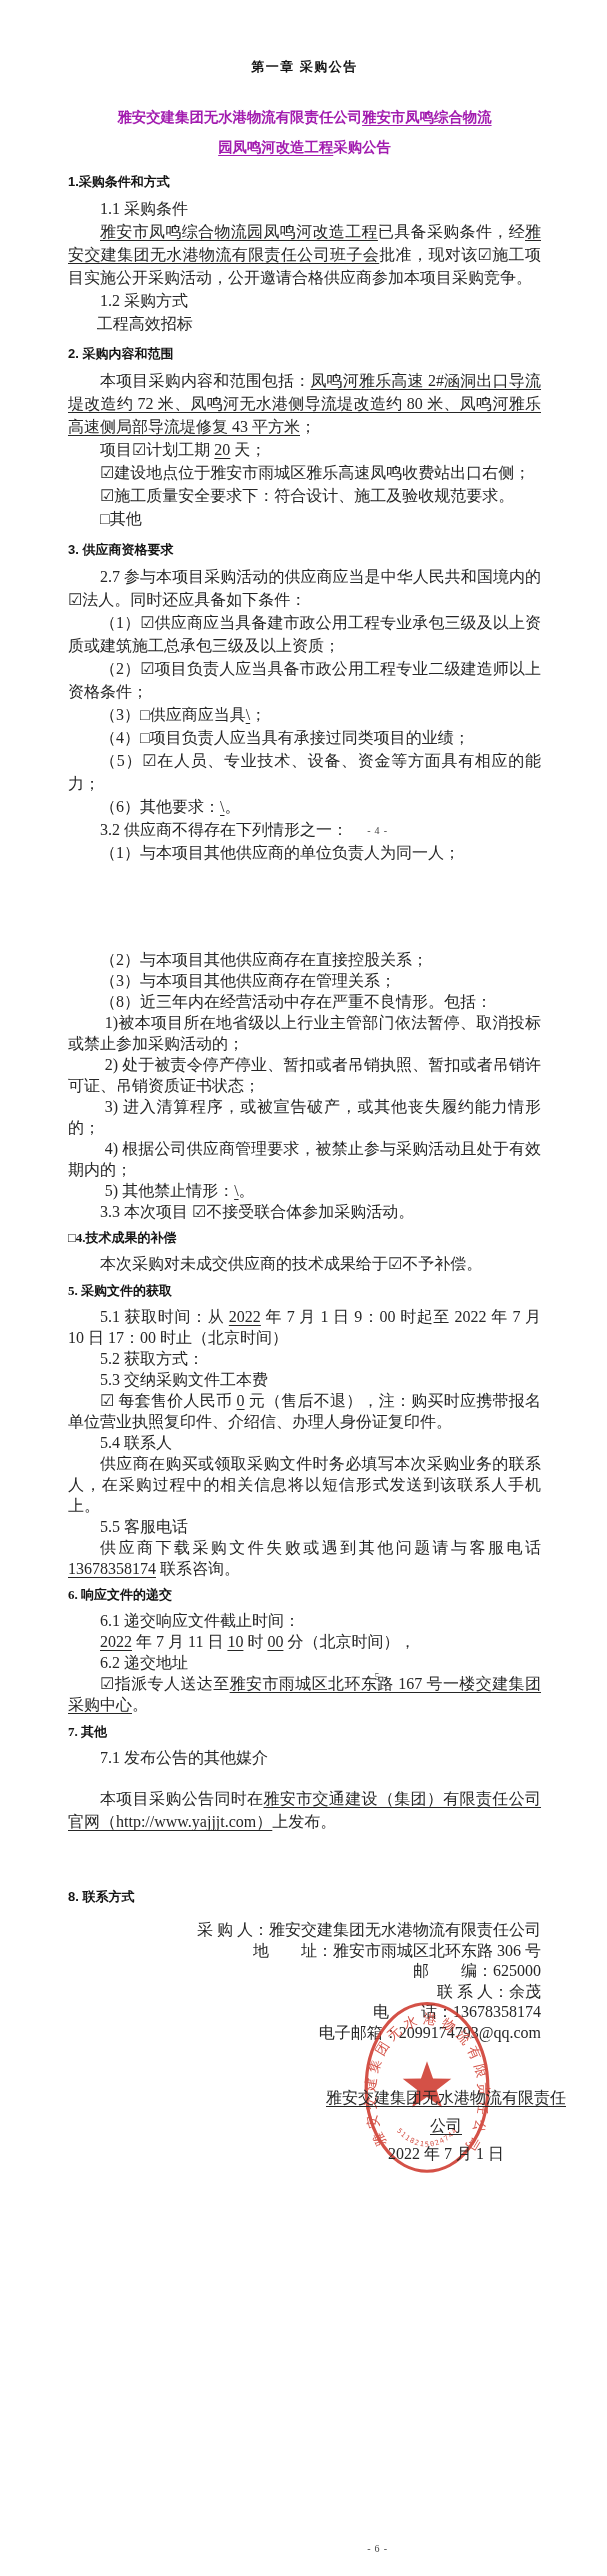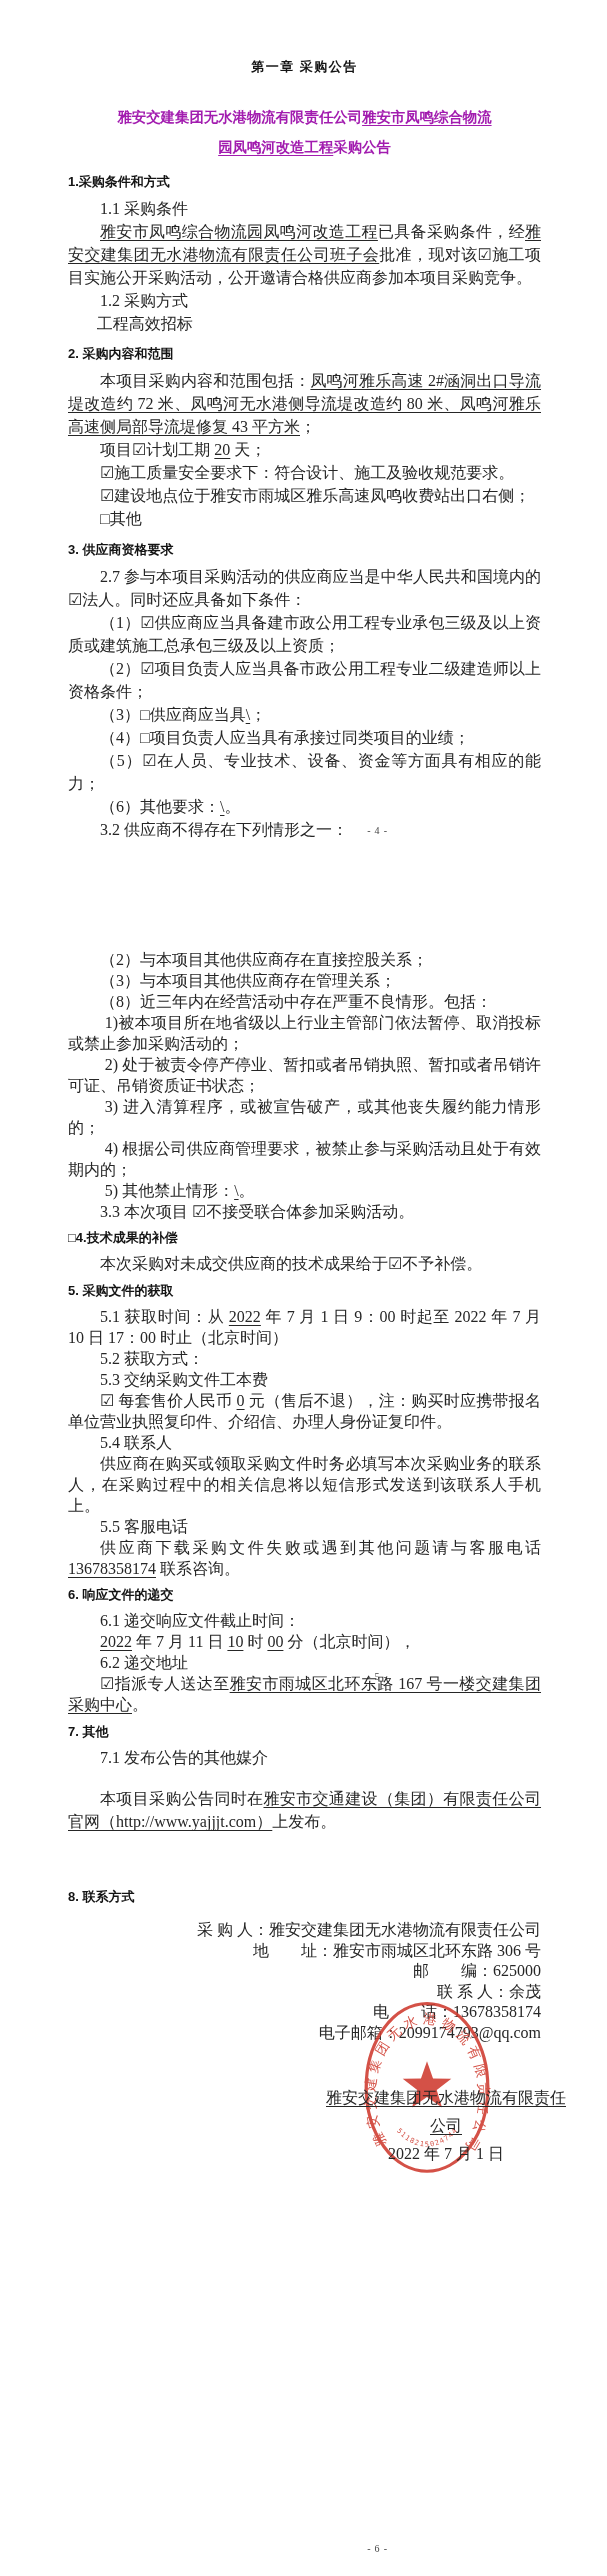--- a/index.html
+++ b/index.html
@@ -7,21 +7,21 @@
        font-family:"Liberation Serif","DejaVu Serif",serif;color:#262626;}
   .page{position:absolute;left:68px;width:473px;}
   .pg4{top:0;padding-top:58px;}
   .pg5{top:938px;padding-top:10.6px;}
   .pg6{top:1747px;height:829px;}
   h1{font:bold 13px/18px "Liberation Sans","DejaVu Sans",sans-serif;color:#141414;
      text-align:center;margin:0;letter-spacing:1.5px;}
   .doc-title{font:bold 14.4px/30px "Liberation Sans","DejaVu Sans",sans-serif;color:#a21caf;
      text-align:center;margin:26px auto 0;max-width:381px;}
   h3{font:bold 13px/18px "Liberation Sans","DejaVu Sans",sans-serif;color:#141414;margin:10.6px 0 6px;}
-  .pg5 h3{margin:7.6px 0 6px;}
+  .pg5 h3{margin:7.6px 0 6px;font-family:Liberation Serif, serif;}
   p{margin:0;font-size:16px;line-height:23px;text-align:justify;}
   .pg5 p{line-height:21px;}
   .ind{text-indent:2em;}
   .ind2{text-indent:2.3em;}
   .ind3{text-indent:1.8em;}
   .u{text-decoration:underline;text-underline-offset:3px;}
   .pagenum{position:absolute;left:147px;right:0;text-align:center;font-size:10px;color:#444;
      letter-spacing:0.8px;}
   .pn4{top:825px;} .pn5{top:1671px;} .pn6{top:2543px;}
   
@@ -44,33 +44,34 @@
 
     <h3>1.采购条件和方式</h3>
     <p class="ind">1.1 采购条件</p>
     <p class="ind"><span class="u">雅安市凤鸣综合物流园凤鸣河改造工程</span><span>已具备采购条件，经</span><span class="u">雅安交建集团无水港物流有限责任公司班子会</span><span>批准，现对该☑施工项目实施公开采购活动，公开邀请合格供应商参加本项目采购竞争。</span></p>
     <p class="ind">1.2 采购方式</p>
     <p class="ind3">工程高效招标</p>
 
     <h3>2. 采购内容和范围</h3>
     <p class="ind"><span>本项目采购内容和范围包括：</span><span class="u">凤鸣河雅乐高速 2#涵洞出口导流堤改造约 72 米、凤鸣河无水港侧导流堤改造约 80 米、凤鸣河雅乐高速侧局部导流堤修复 43 平方米</span><span>；</span></p>
     <p class="ind"><span>项目☑计划工期 </span><span class="u">20</span><span> 天；</span></p>
+    <p class="ind">☑建设地点位于雅安市雨城区雅乐高速凤鸣收费站出口右侧；</p>
     <p class="ind">☑施工质量安全要求下：符合设计、施工及验收规范要求。</p>
-    <p class="ind">☑建设地点位于雅安市雨城区雅乐高速凤鸣收费站出口右侧；</p>
     <p class="ind">□其他</p>
 
     <h3>3. 供应商资格要求</h3>
     <p class="ind">2.7 参与本项目采购活动的供应商应当是中华人民共和国境内的☑法人。同时还应具备如下条件：</p>
     <p class="ind">（1）☑供应商应当具备建市政公用工程专业承包三级及以上资质或建筑施工总承包三级及以上资质；</p>
     <p class="ind">（2）☑项目负责人应当具备市政公用工程专业二级建造师以上资格条件；</p>
     <p class="ind"><span>（3）□供应商应当具</span><span class="u">\</span><span>；</span></p>
     <p class="ind">（4）□项目负责人应当具有承接过同类项目的业绩；</p>
     <p class="ind">（5）☑在人员、专业技术、设备、资金等方面具有相应的能力；</p>
     <p class="ind"><span>（6）其他要求：</span><span class="u">\</span><span>。</span></p>
     <p class="ind">3.2 供应商不得存在下列情形之一：</p>
+    <p class="ind">（1）与本项目其他供应商的单位负责人为同一人；</p>
   </div>
 
   <div class="page pg5">
     <p class="ind">（2）与本项目其他供应商存在直接控股关系；</p>
     <p class="ind">（3）与本项目其他供应商存在管理关系；</p>
     <p class="ind">（8）近三年内在经营活动中存在严重不良情形。包括：</p>
     <p class="ind2">1)被本项目所在地省级以上行业主管部门依法暂停、取消投标或禁止参加采购活动的；</p>
     <p class="ind2">2) 处于被责令停产停业、暂扣或者吊销执照、暂扣或者吊销许可证、吊销资质证书状态；</p>
     <p class="ind2">3) 进入清算程序，或被宣告破产，或其他丧失履约能力情形的；</p>
     <p class="ind2">4) 根据公司供应商管理要求，被禁止参与采购活动且处于有效期内的；</p>

